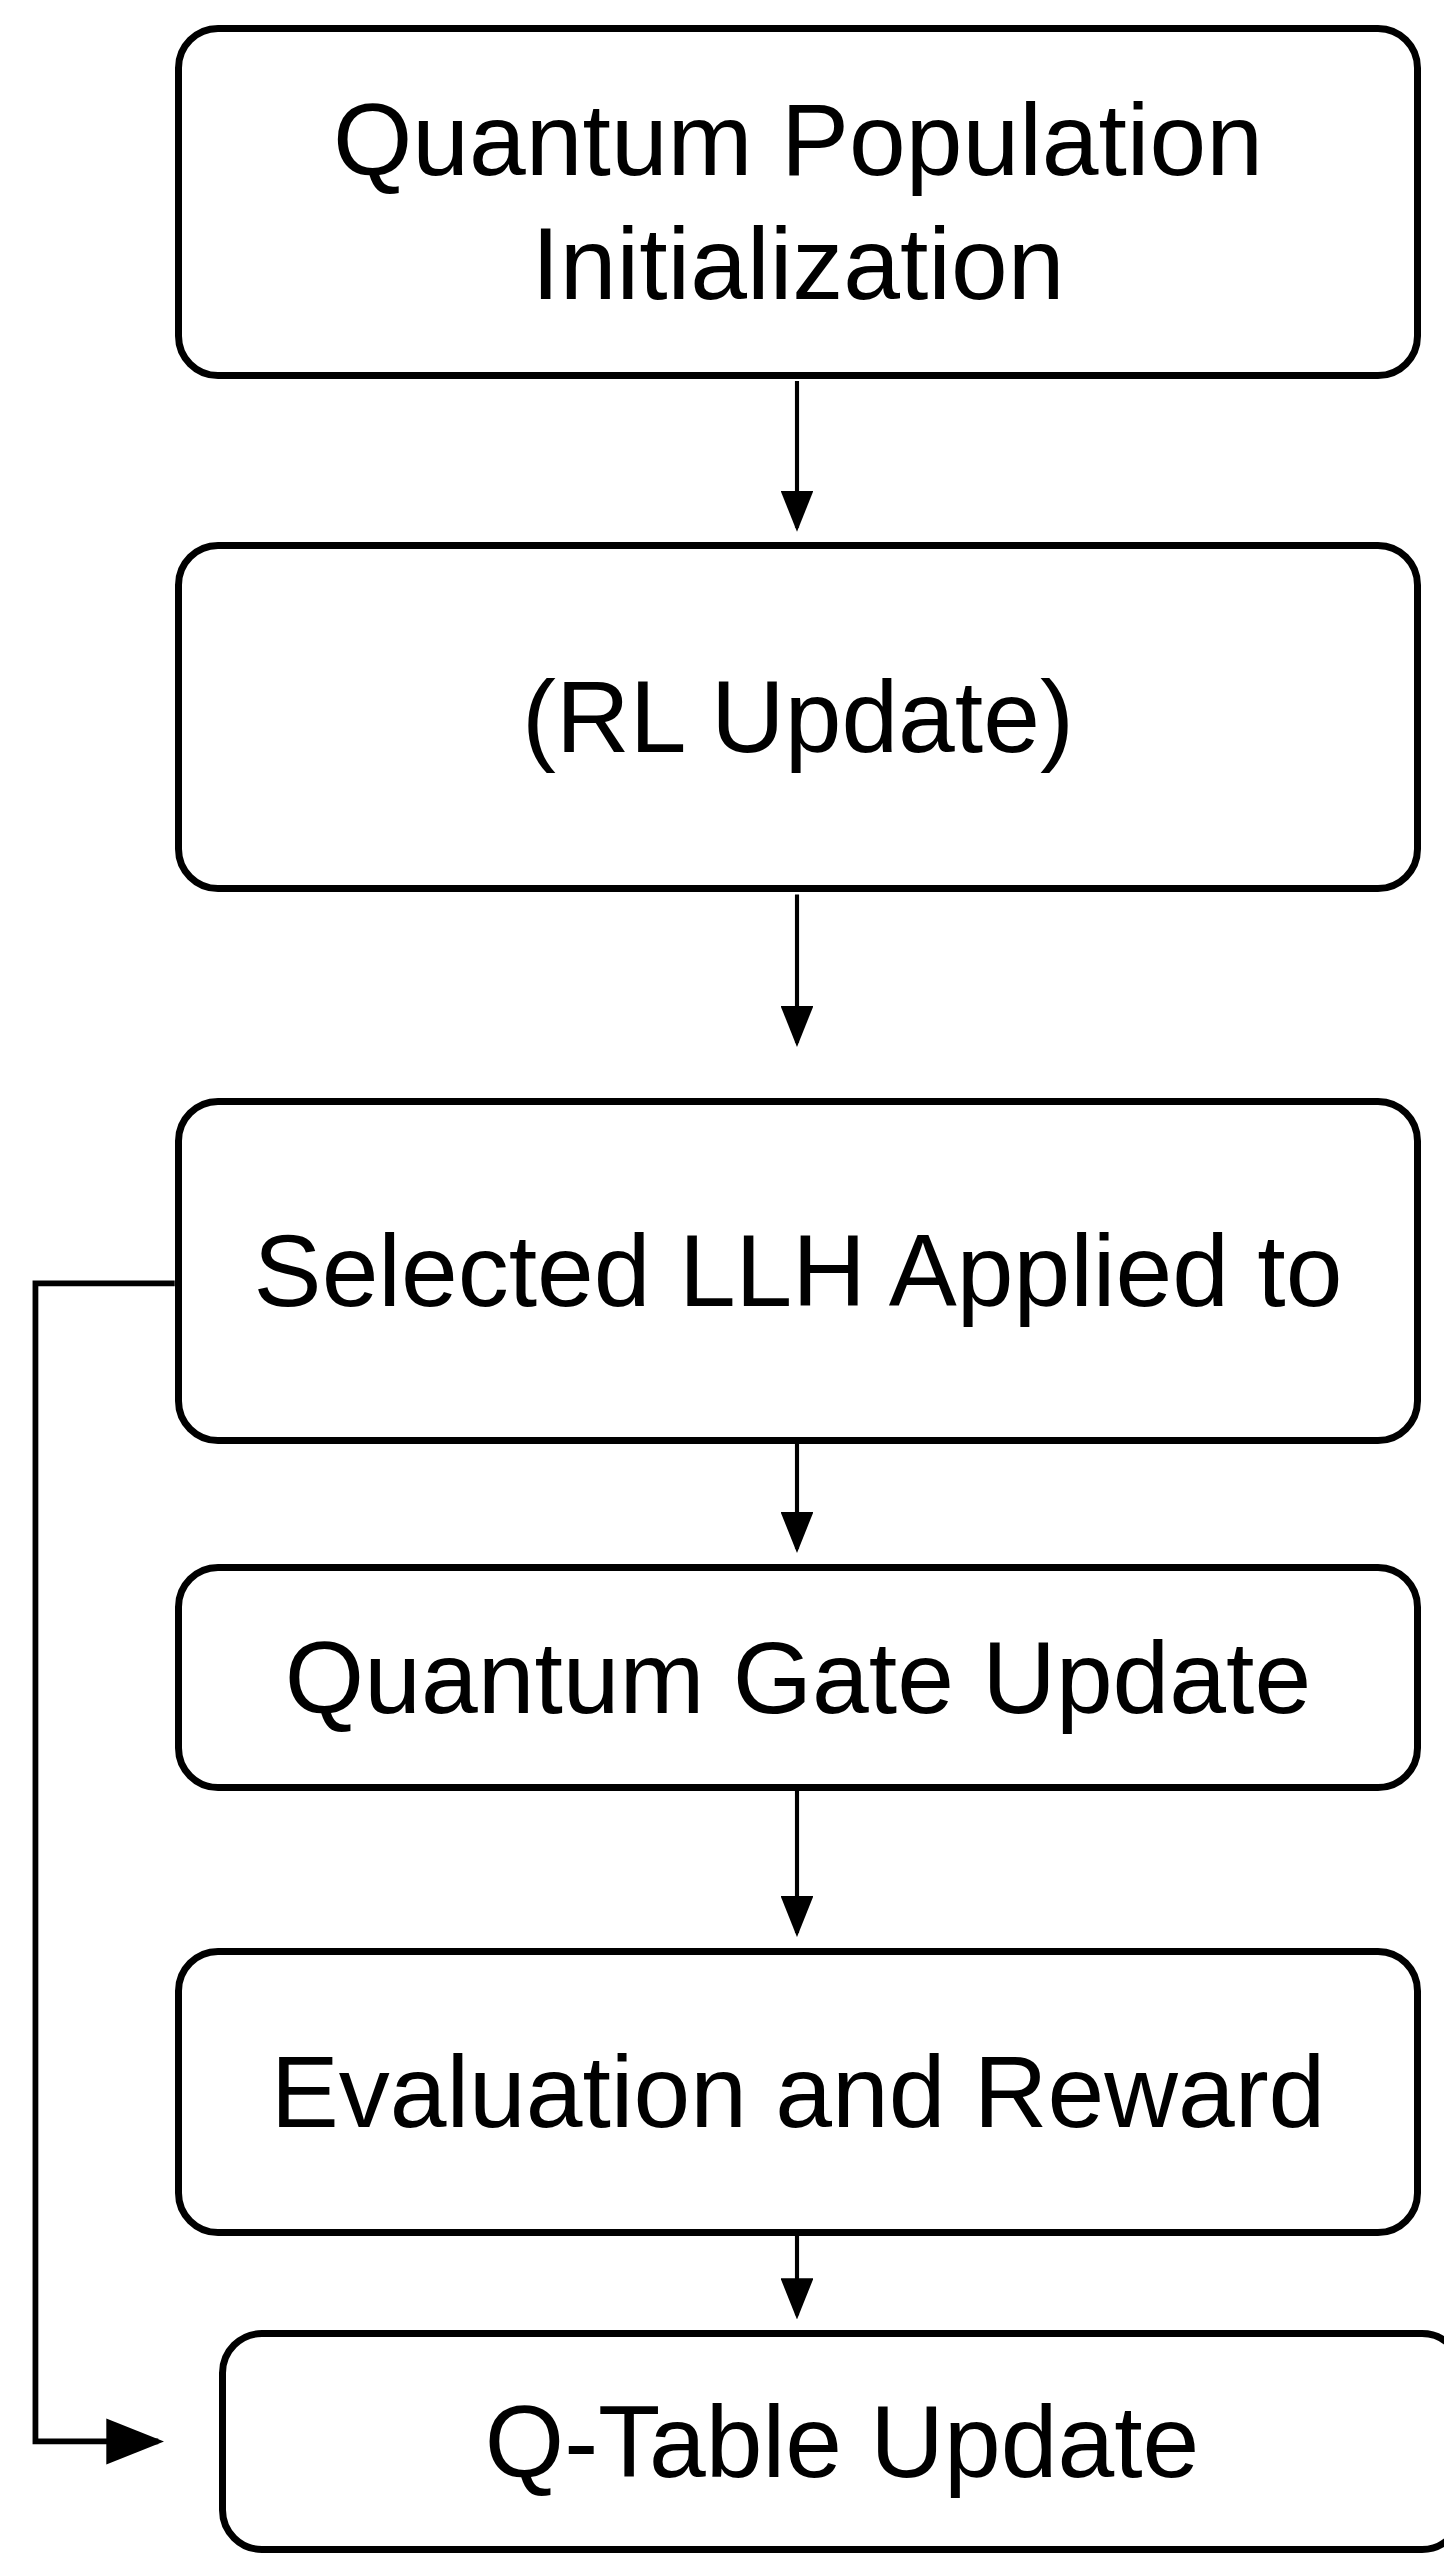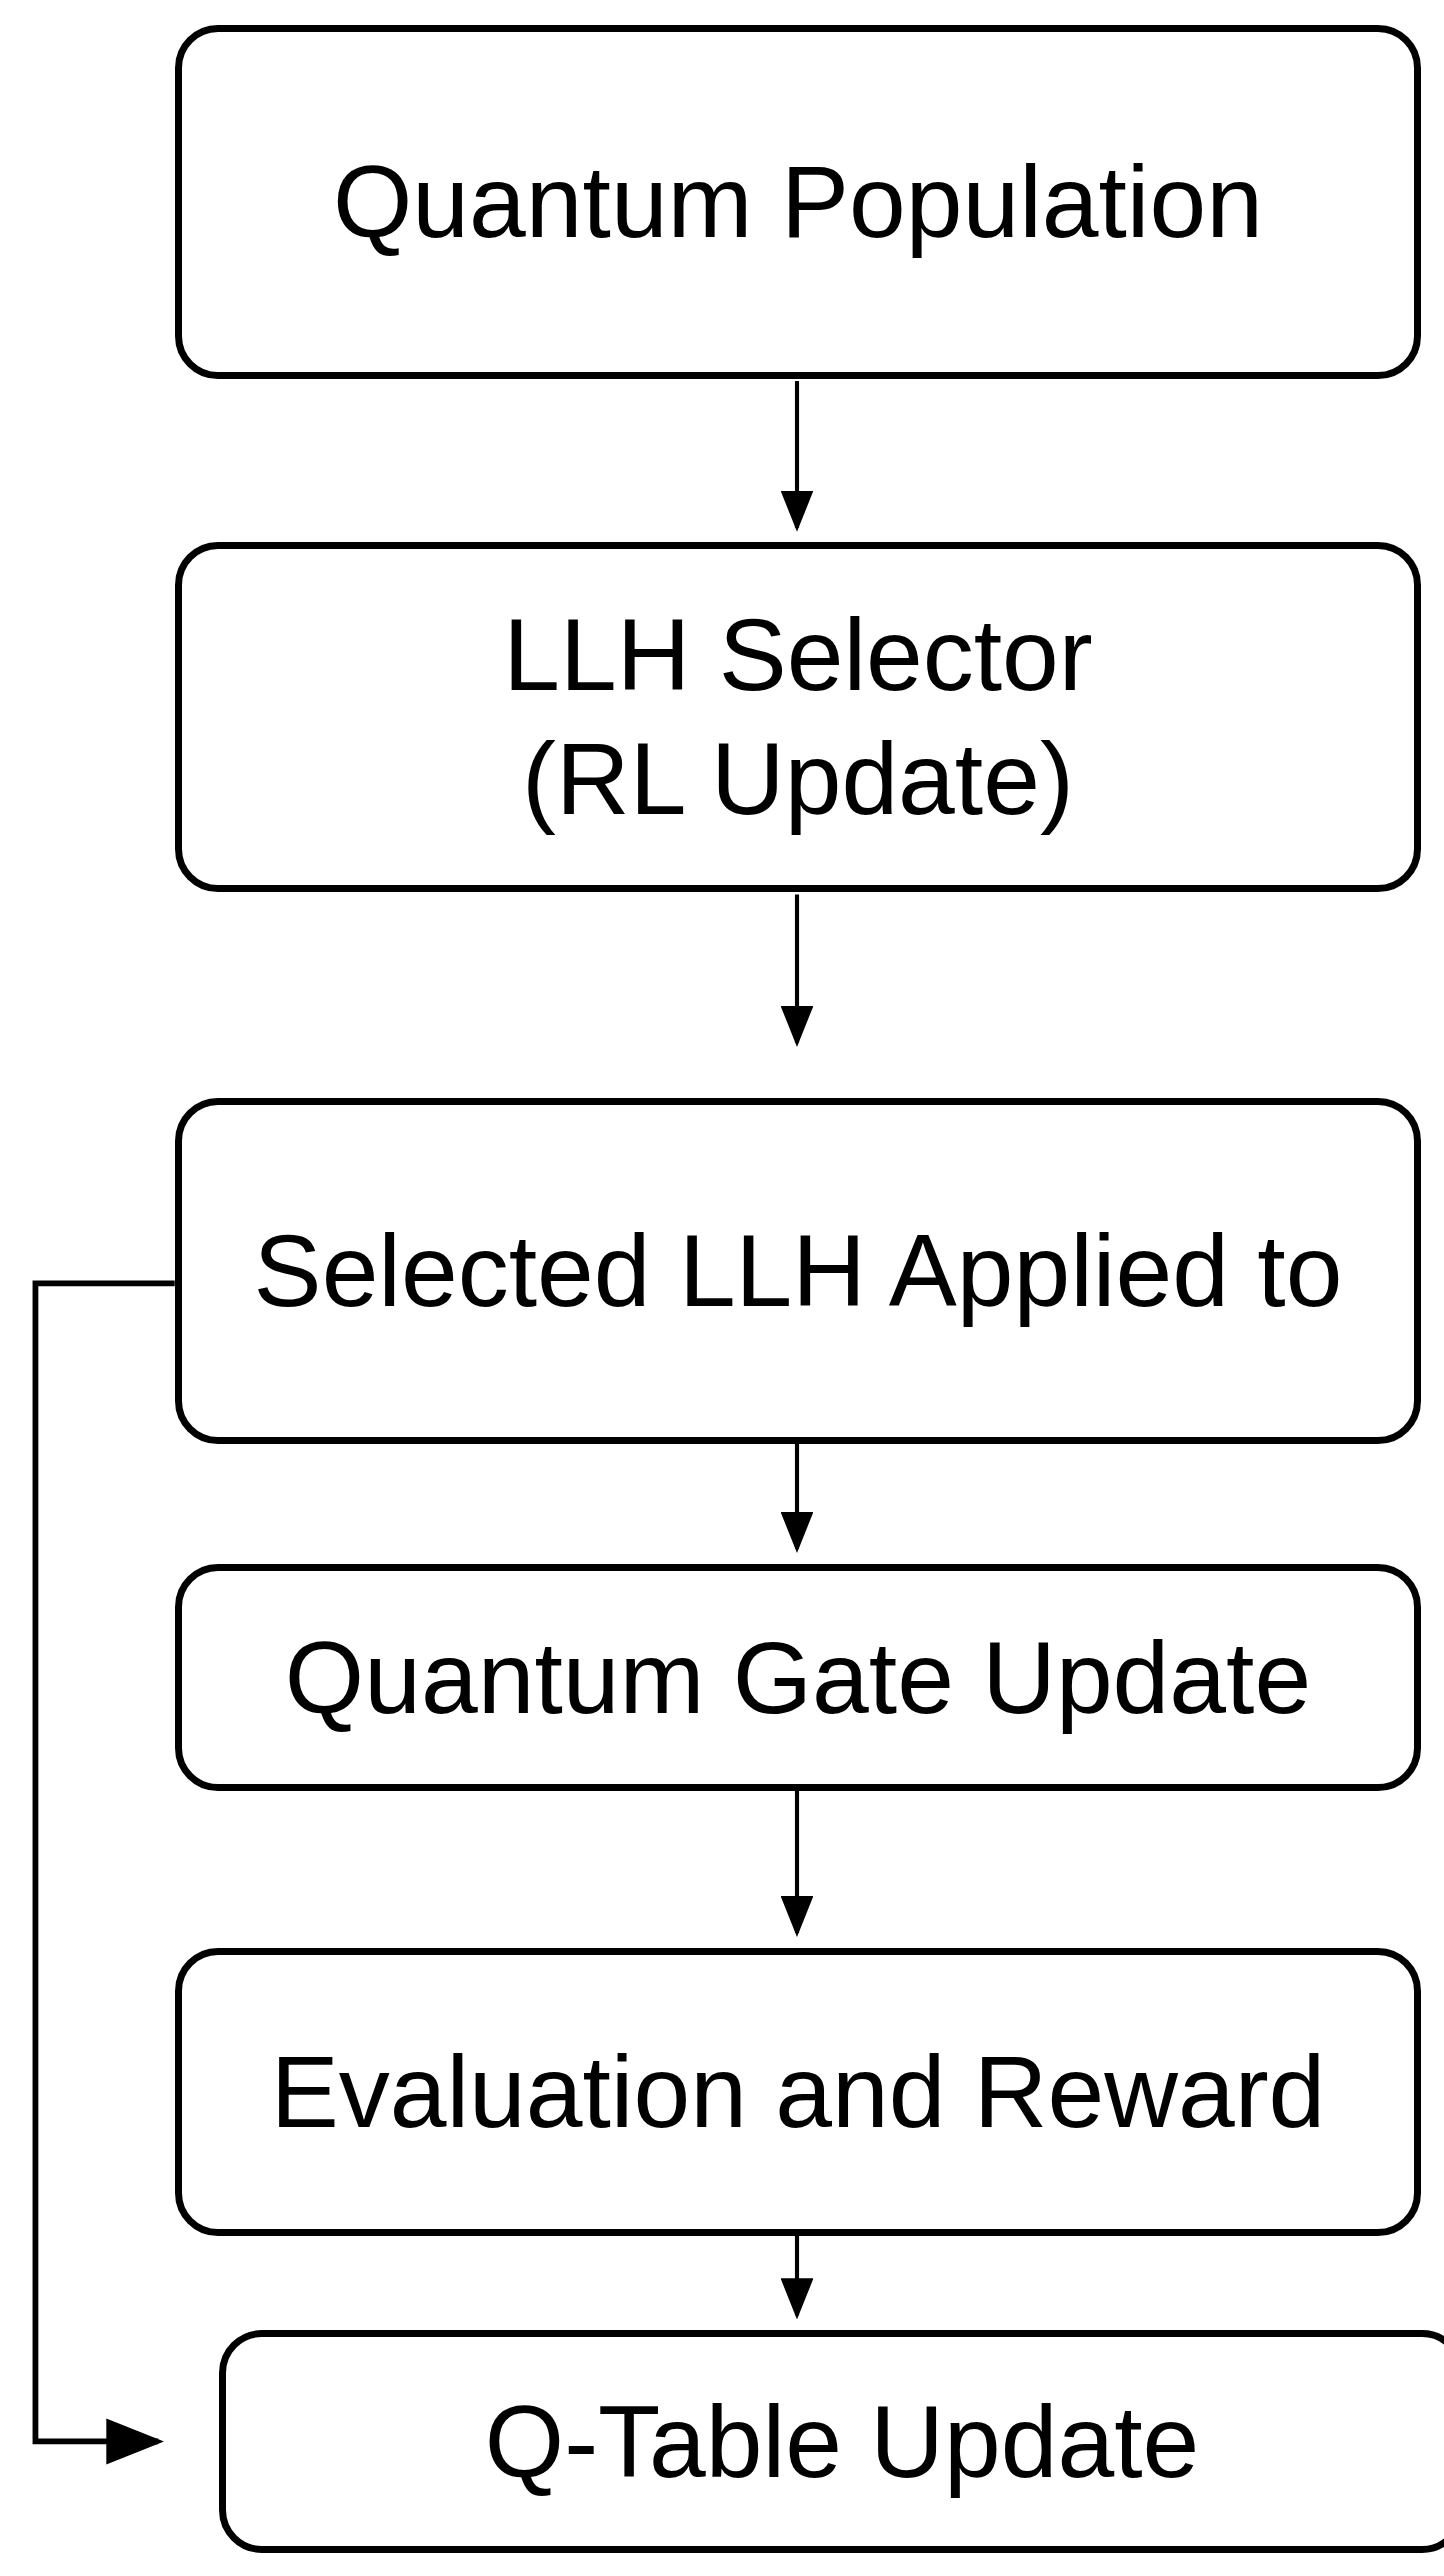--- a/index.html
+++ b/index.html
@@ -66,24 +66,24 @@
 
     <path class="edge-line" stroke-width="5" marker-end="url(#arrowhead)" d="M 967 2172 L 967 2345"></path>
 
     <path class="edge-line" stroke-width="5" marker-end="url(#arrowhead)" d="M 967 2639 L 967 2809"></path>
 
     <path class="edge-line" stroke-width="7" marker-end="url(#arrowhead)" d="M 212 1557 L 43 1557 L 43 2962 L 192 2962"></path>
   </svg>
 
   <div class="node" style="top: 25px; height: 354px;">
     <span class="node-label">Quantum Population</span>
+    <span class="node-label">Initialization</span>
   </div>
 
   <div class="node" style="top: 542px; height: 350px;">
-    <span class="node-label">LLH Selector</span>
     <span class="node-label">(RL Update)</span>
   </div>
 
   <div class="node" style="top: 1058px; height: 346px; margin-top: 40px;">
     <span class="node-label">Selected LLH Applied to</span>
   </div>
 
   <div class="node" style="top: 1564px; height: 227px; text-align: center;">
     <span class="node-label">Quantum Gate Update</span>
   </div>

